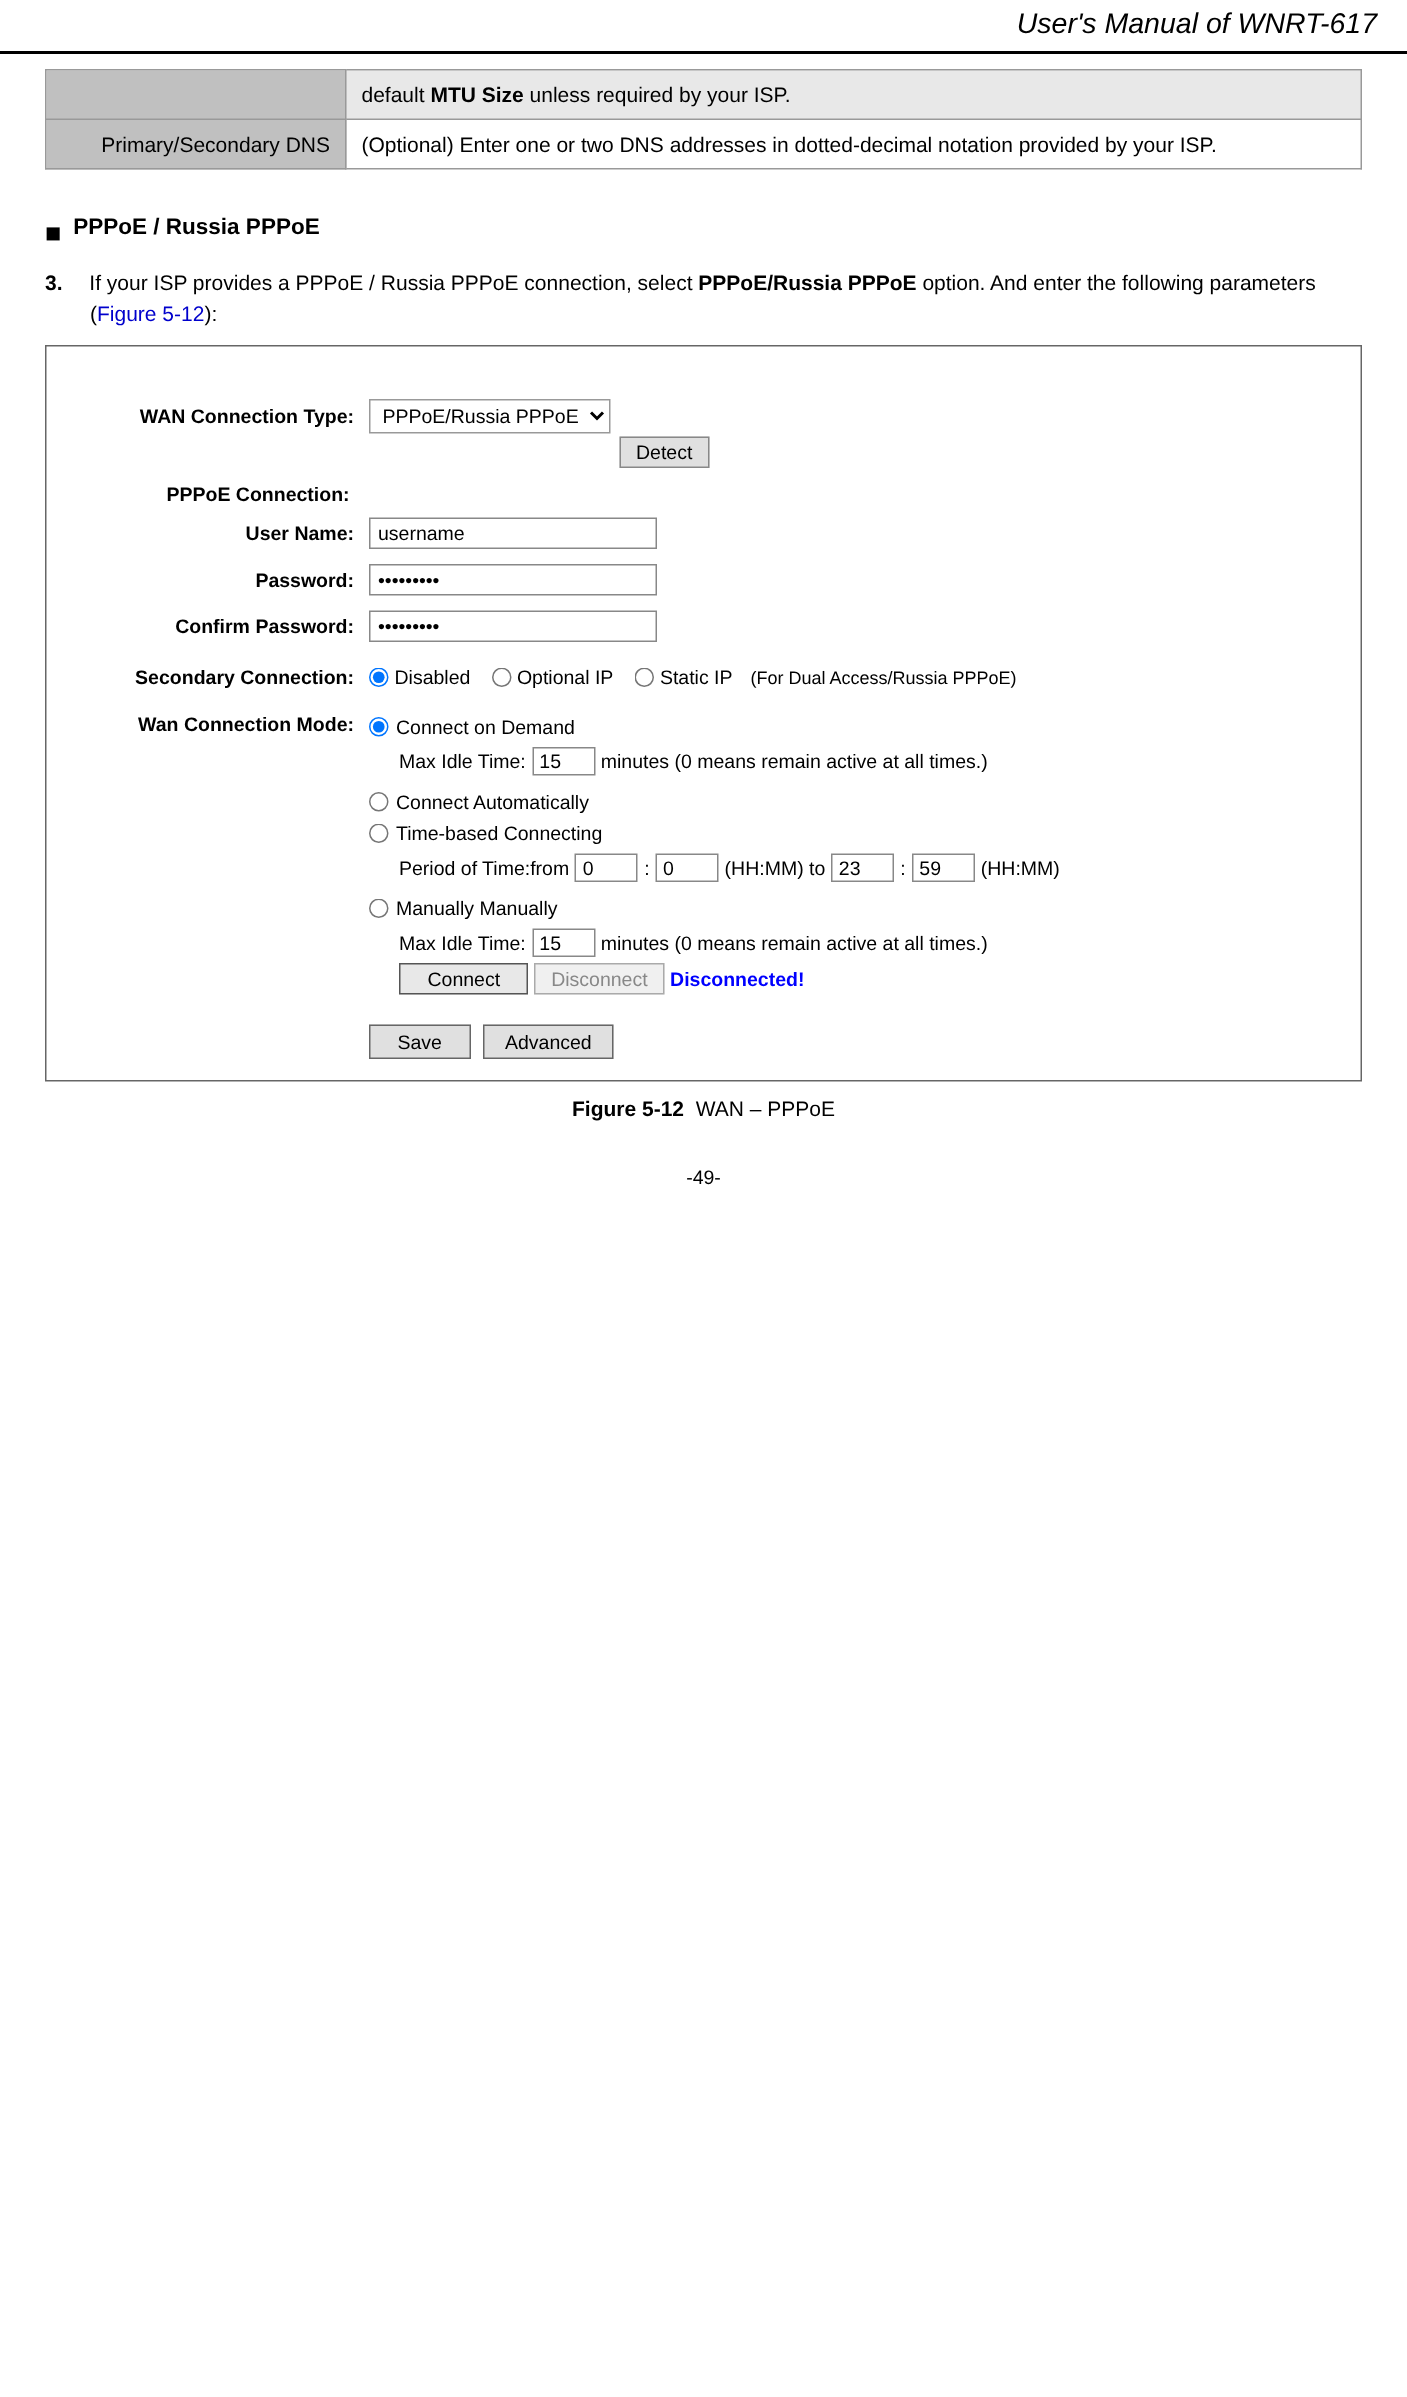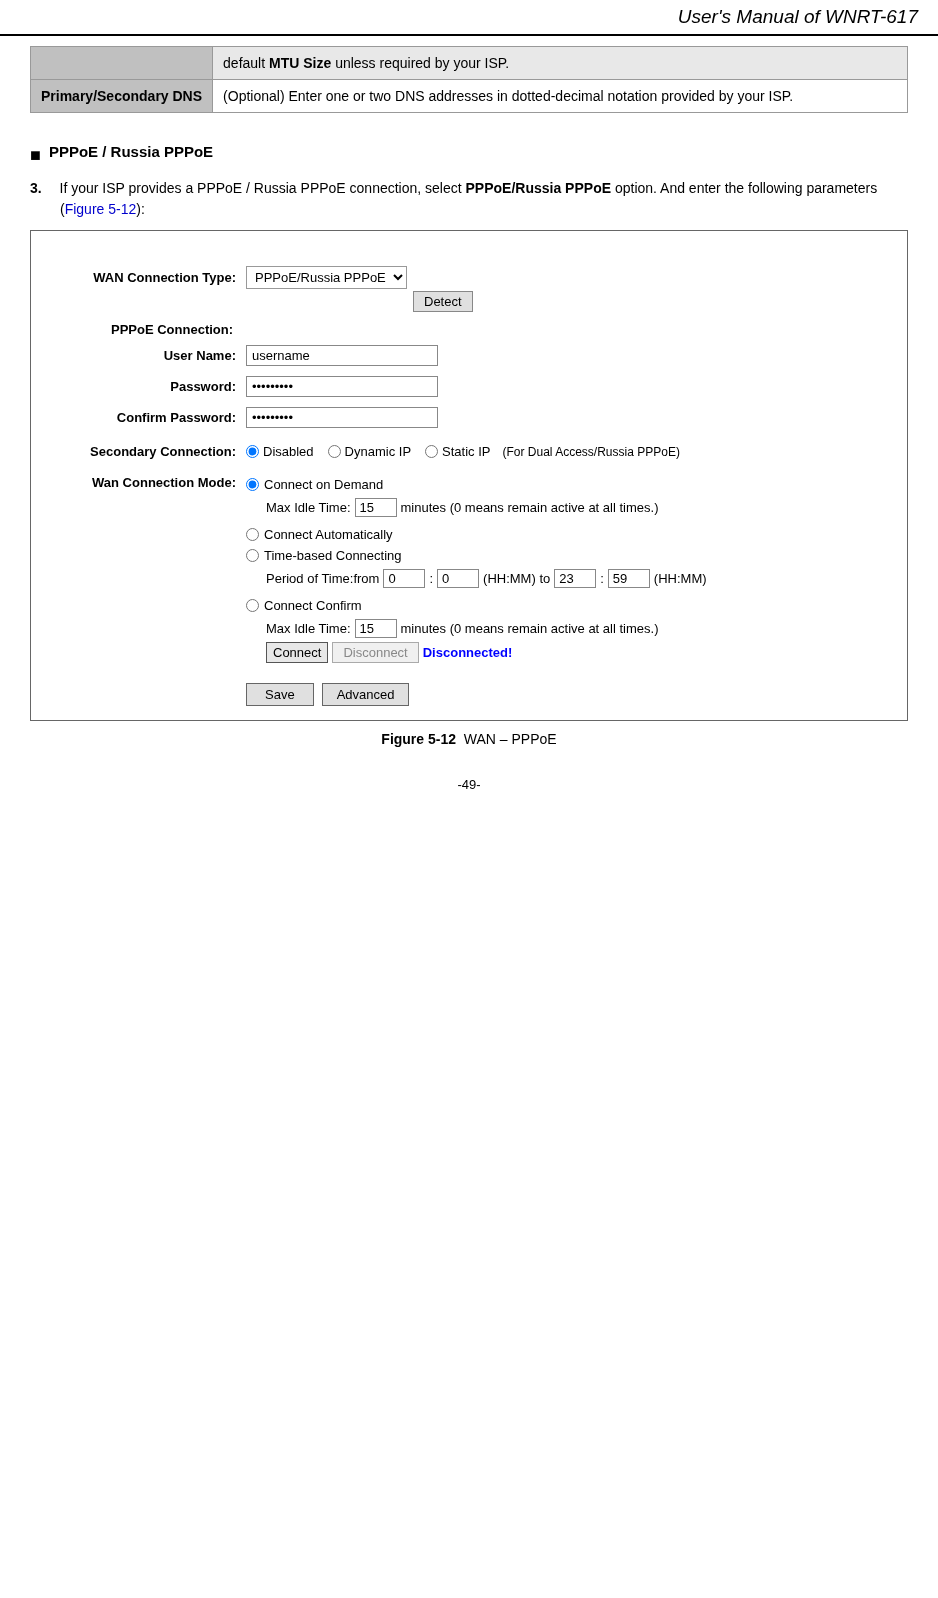--- a/index.html
+++ b/index.html
@@ -32,23 +32,24 @@
       border-collapse: collapse;
       margin-bottom: 30px;
     }
     .dns-table td {
       border: 1px solid #999;
       padding: 8px 10px;
       vertical-align: top;
     }
     .dns-table .label-cell {
       background: #c0c0c0;
-      font-weight: bold;
-      width: 180px;
+      font-weight: normal;
+      width: 200px;
       white-space: nowrap;
+      text-align: right;
     }
     .dns-table .mtu-cell {
       background: #e8e8e8;
     }
 
     
     .section-heading {
       display: flex;
       align-items: flex-start;
       margin-bottom: 12px;
@@ -207,21 +208,21 @@
     .btn-advanced {
       border: 1px solid #666;
       background: #e0e0e0;
       padding: 3px 14px;
       font-size: 13px;
       cursor: pointer;
     }
     .btn-connect {
       border: 1px solid #555;
       background: #e8e8e8;
-      padding: 2px 6px;
+      padding: 2px 18px;
       font-size: 13px;
       cursor: pointer;
     }
     .btn-disconnect {
       border: 1px solid #aaa;
       background: #f0f0f0;
       color: #888;
       padding: 2px 10px;
       font-size: 13px;
       cursor: pointer;
@@ -331,21 +332,21 @@
 
       <div class="form-row">
         <div class="form-label">Secondary Connection:</div>
         <div class="form-value radio-row">
           <div class="radio-group">
             <input type="radio" name="secondary" checked="" style="">
             <span>Disabled</span>
           </div>
           <div class="radio-group" style="margin-left:8px;">
             <input type="radio" name="secondary" style="">
-            <span>Dynamic IP</span>
+            <span>Optional IP</span>
           </div>
           <div class="radio-group" style="margin-left:8px;">
             <input type="radio" name="secondary" style="">
             <span>Static IP</span>
           </div>
           <span style="margin-left:6px; font-size:12px;">(For Dual Access/Russia PPPoE)</span>
         </div>
       </div>
 
       <div style="height:4px;"></div>
@@ -384,21 +385,21 @@
               <span>(HH:MM) to</span>
               <input type="text" class="small-input" value="23" style="">
               <span>:</span>
               <input type="text" class="small-input" value="59" style="">
               <span>(HH:MM)</span>
             </div>
           </div>
 
           <div class="mode-option">
             <input type="radio" name="wanmode" style="">
-            <span>Connect Confirm</span>
+            <span>Manually Manually</span>
           </div>
           <div class="mode-sub">
             <div class="mode-sub-row">
               <span>Max Idle Time:</span>
               <input type="text" class="small-input" value="15" style="">
               <span>minutes (0 means remain active at all times.)</span>
             </div>
             <div class="mode-sub-row" style="margin-top:4px;">
               <button class="btn-connect">Connect</button>
               <button class="btn-disconnect">Disconnect</button>

